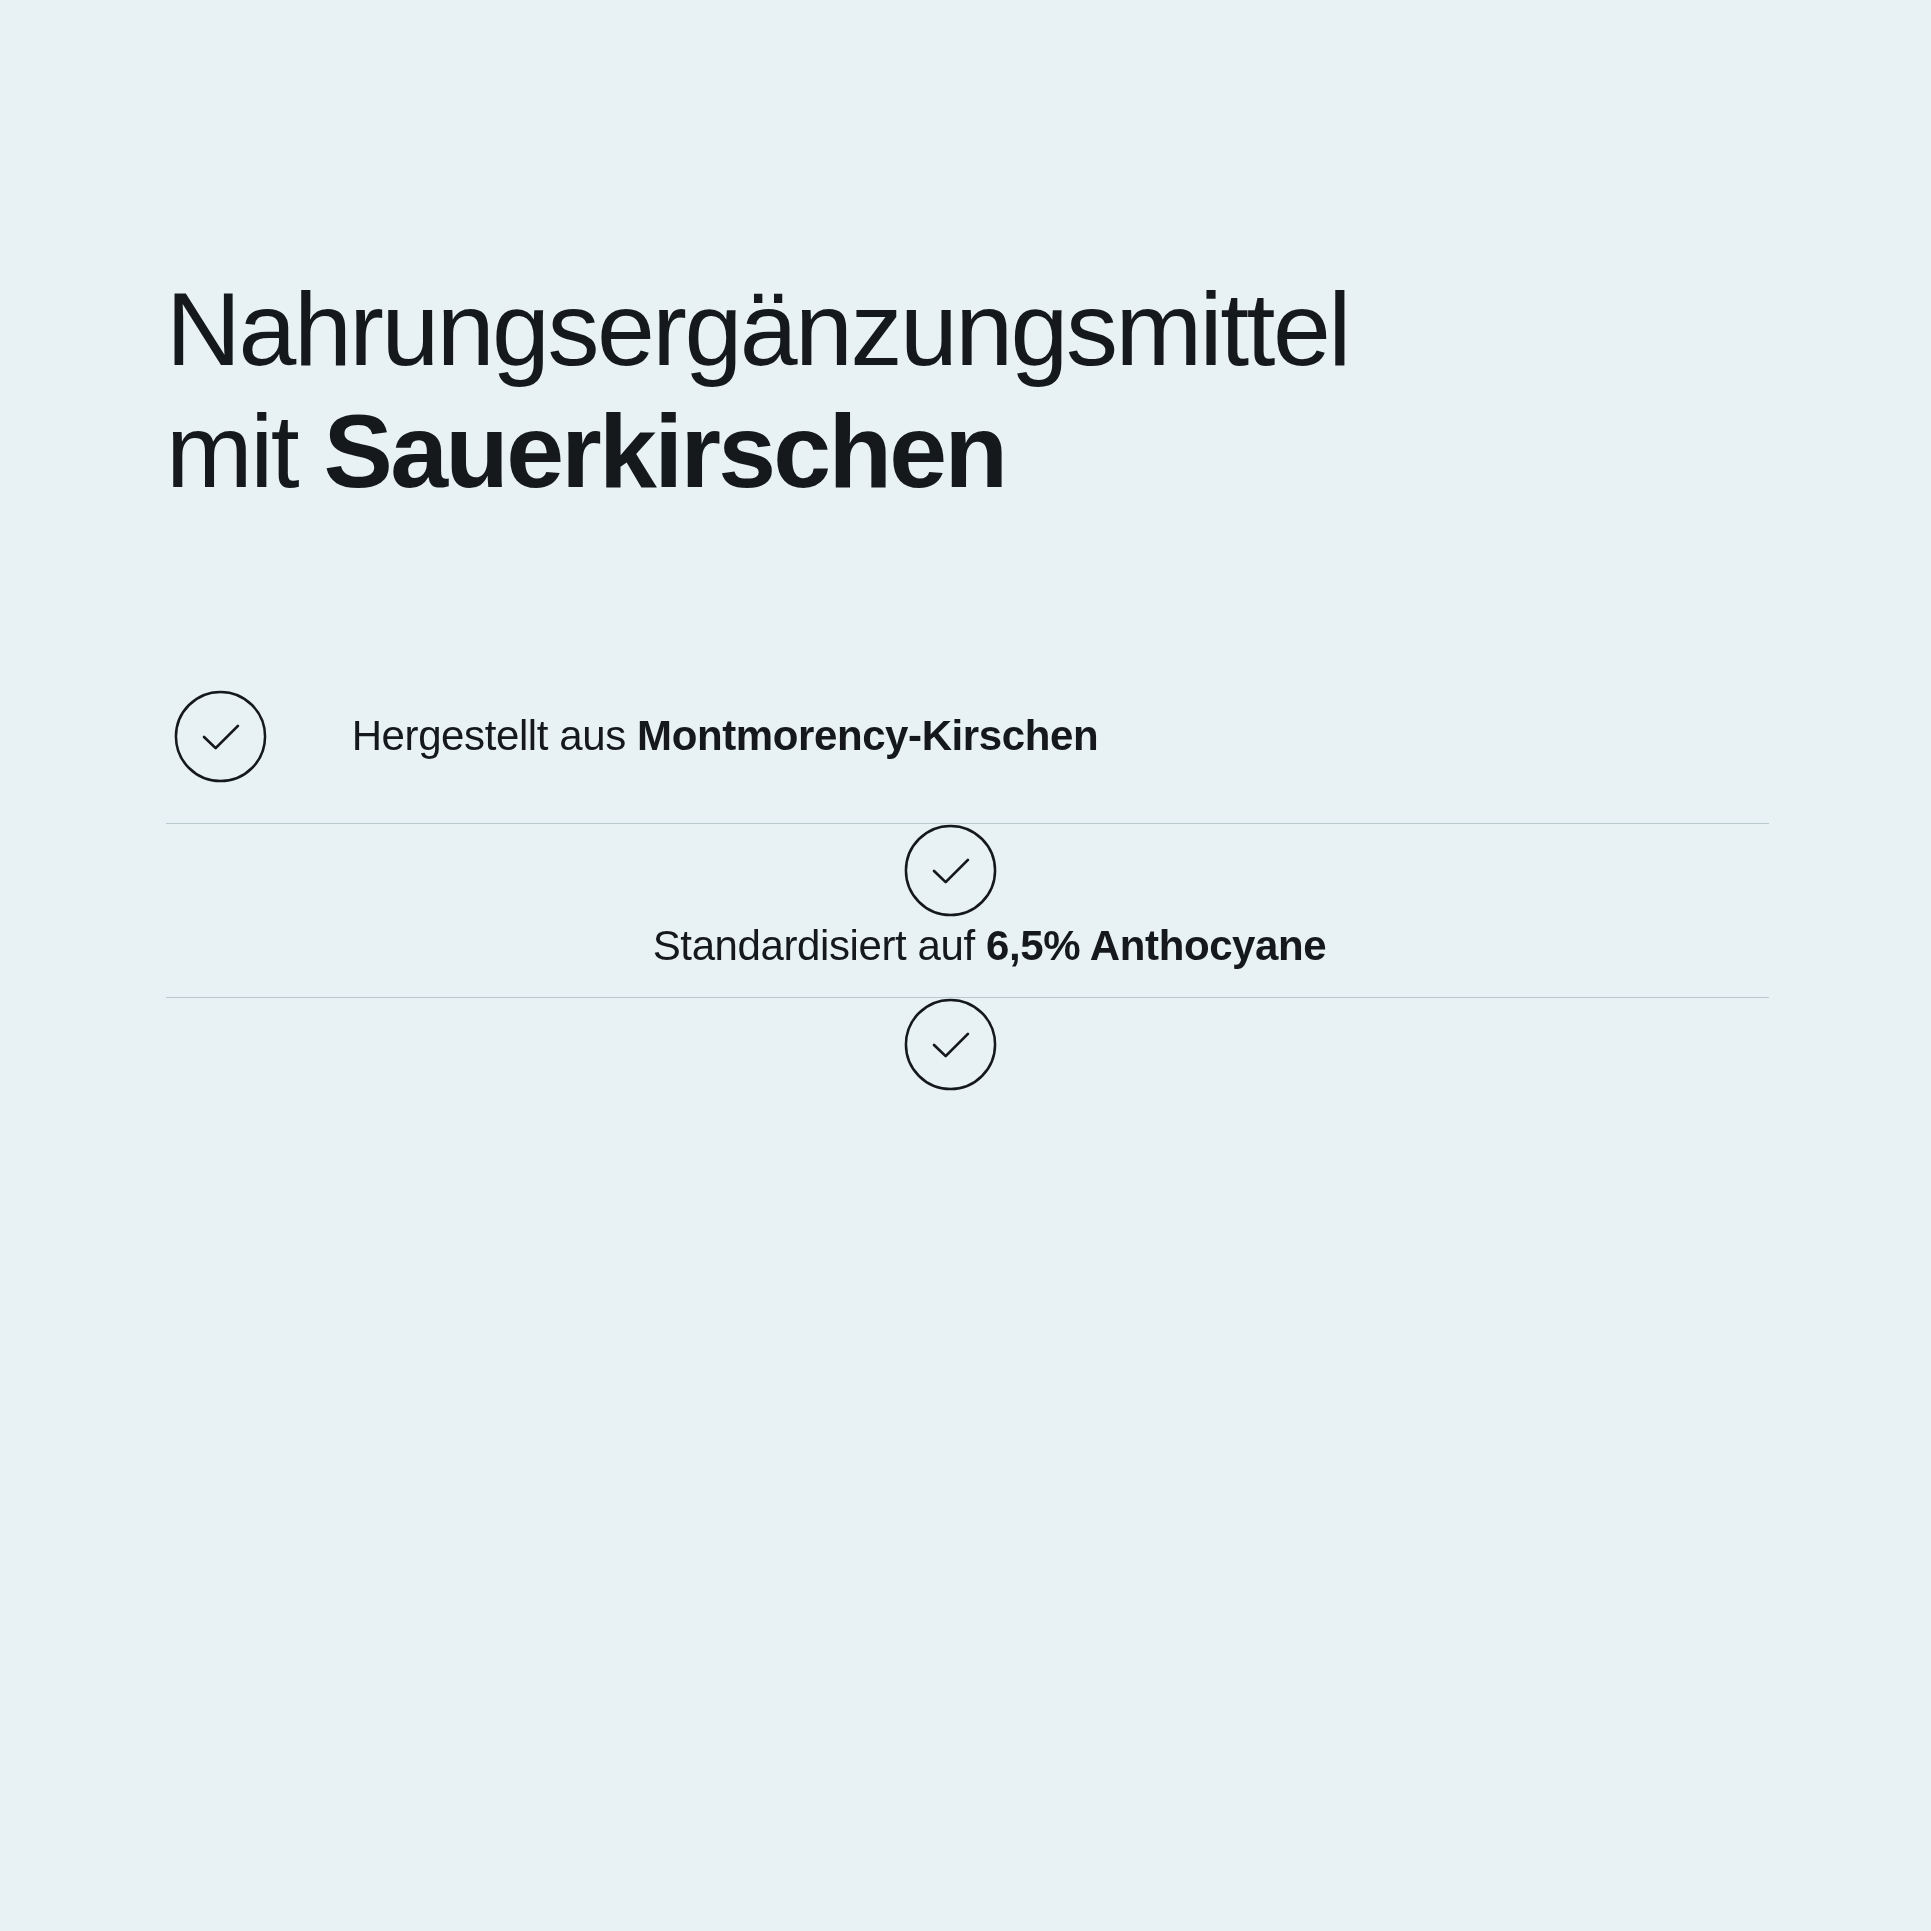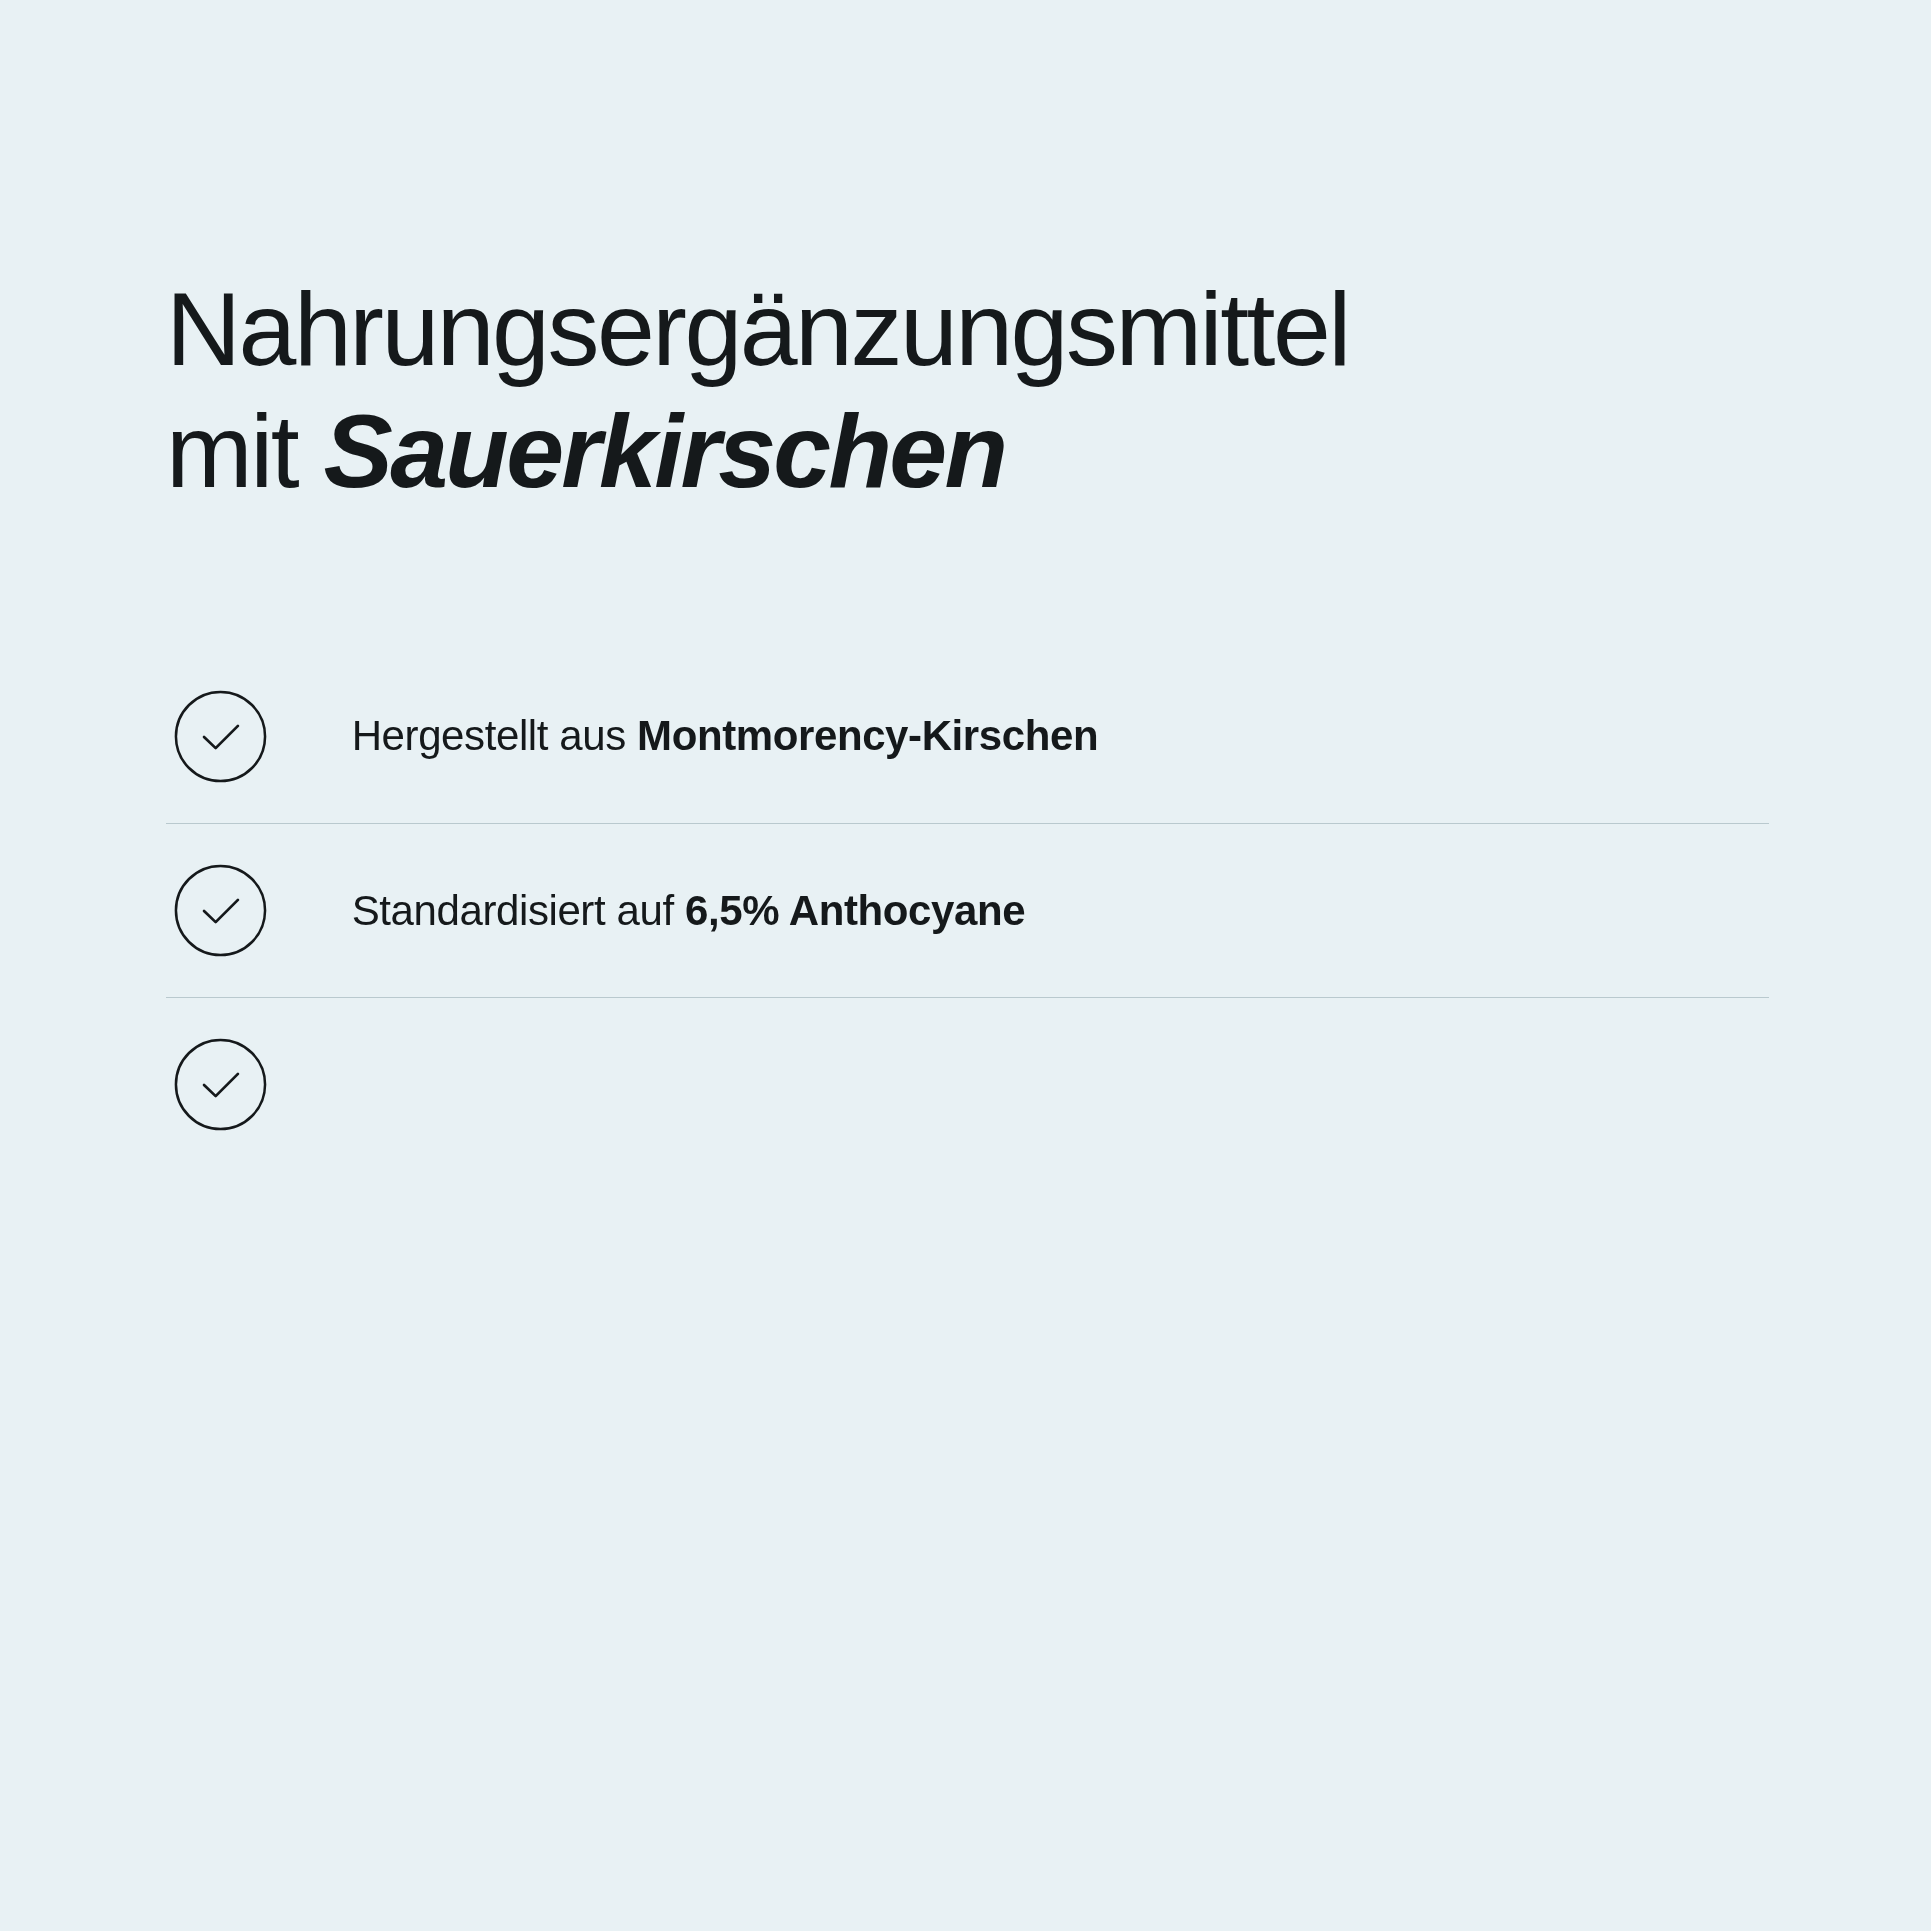--- a/index.html
+++ b/index.html
@@ -28,37 +28,37 @@
     width: 1448px;
     font-size: 104px;
     line-height: 1.18;
     letter-spacing: -2.5px;
     font-weight: 400;
     color: #15191b;
   }
   .headline .strong {
     font-weight: 700;
     letter-spacing: -2.7px;
-    font-style: italic;
   }
   .features {
     position: absolute;
     left: 166px;
     top: 649px;
     width: 1603px;
   }
   .feature-row {
     position: relative;
     display: flex;
     align-items: center;
     min-height: 174px;
     box-sizing: border-box;
   }
   .feature-row + .feature-row {
     border-top: 1.9px solid #b9c9ce;
+    flex-direction: column;
   }
   .check-circle {
     flex: 0 0 auto;
     width: 93px;
     height: 93px;
     margin-left: 7.7px;
     margin-right: 41px;
     display: block;
   }
   .feature-text {

